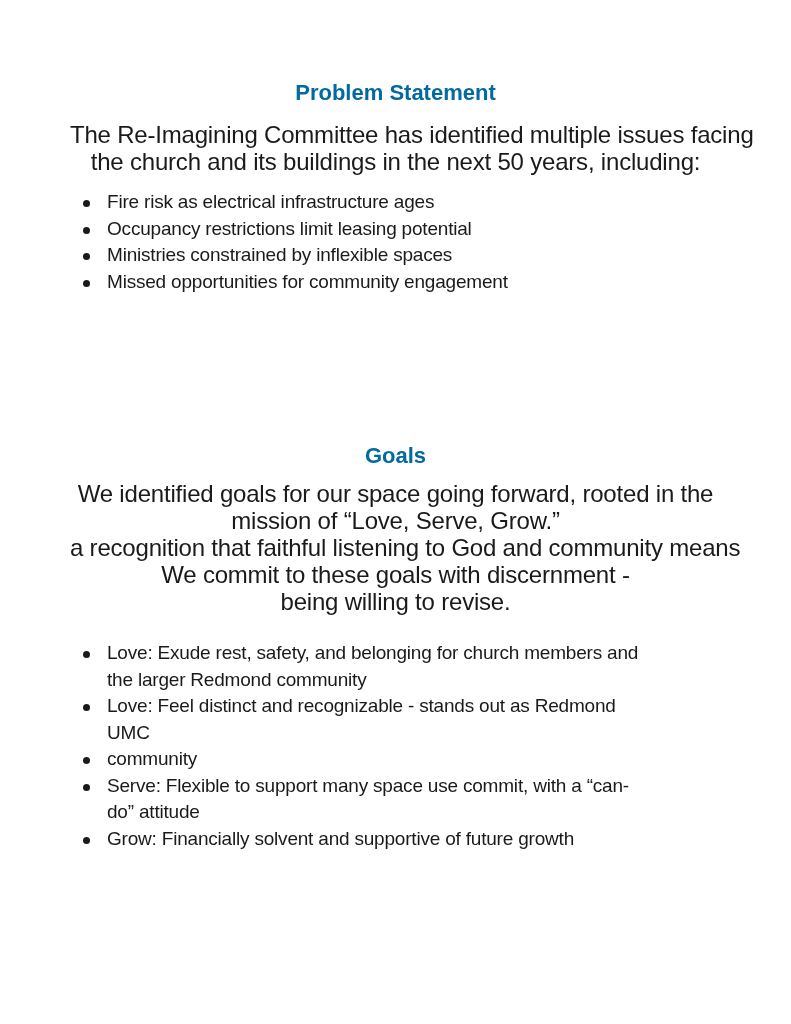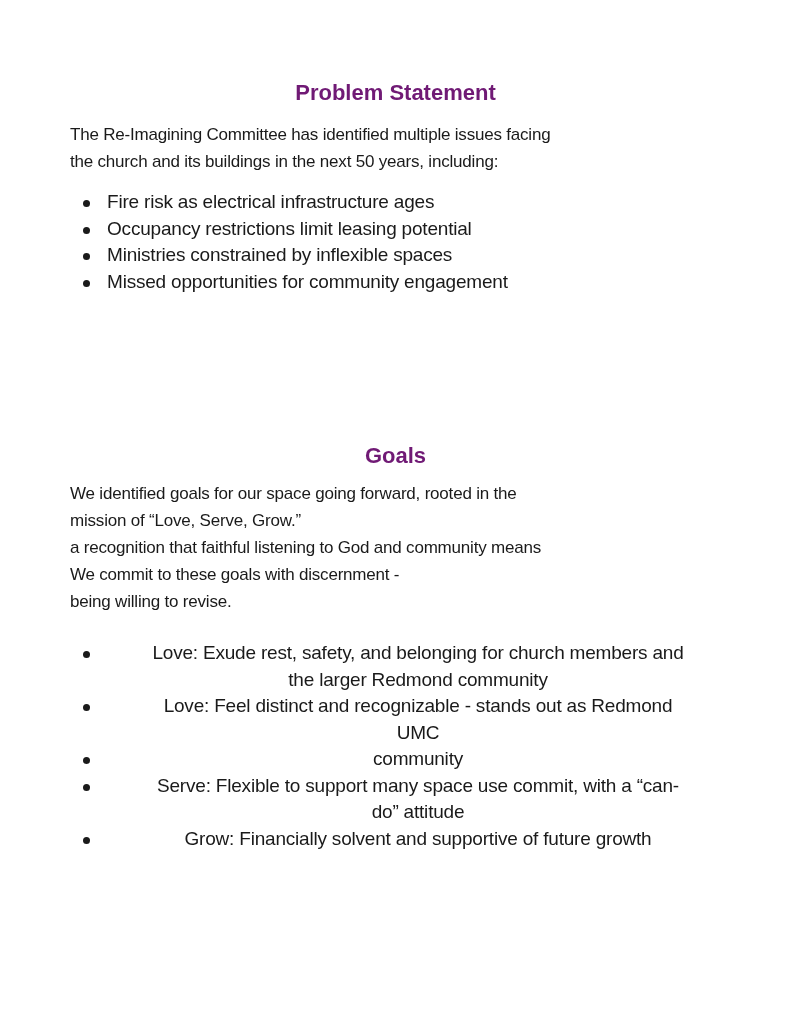--- a/index.html
+++ b/index.html
@@ -1,30 +1,30 @@
 <!DOCTYPE html>
 <html><head>
 <meta charset="utf-8">
 <style>
   html, body { margin: 0; padding: 0; background: #ffffff; }
   body { width: 791px; height: 1024px; position: relative; overflow: hidden;
          font-family: "Liberation Sans", sans-serif; color: #1a1a1a; }
   .heading { position: absolute; left: 0; width: 791px; text-align: center;
-             font-weight: bold; font-size: 22px; color: #701a75; margin: 0; }
-  .para { position: absolute; left: 70px; width: 651px; text-align: left;
-          font-size: 17px; line-height: 27px; margin: 0; letter-spacing: -0.2px; }
+             font-weight: bold; font-size: 22px; color: #0369a1; margin: 0; }
+  .para { position: absolute; left: 70px; width: 651px; text-align: center;
+          font-size: 24px; line-height: 27px; margin: 0; letter-spacing: -0.2px; }
   .para .line { display: block; white-space: nowrap; }
   ul.list { position: absolute; list-style: none; margin: 0; padding: 0; font-size: 19px; }
   ul.list li { position: relative; padding-left: 28px; letter-spacing: -0.2px; }
   ul.list li .bullet { position: absolute; left: 4px; top: 11px; width: 7px; height: 7px;
                         border-radius: 50%; background: #1a1a1a; }
   #problem-list { left: 79px; top: 189px; width: 640px; }
   #problem-list li { line-height: 26.5px; }
   #goals-list { left: 79px; top: 640px; width: 650px; }
-  #goals-list li { line-height: 26.5px; text-align: center; }
+  #goals-list li { line-height: 26.5px; }
   #goals-list li .text { display: block; }
 </style>
 </head>
 <body>
 
 <h2 class="heading" style="top:80px;">Problem Statement</h2>
 
 <p class="para" style="top:121px;">
   <span class="line">The Re-Imagining Committee has identified multiple issues facing</span>
   <span class="line">the church and its buildings in the next 50 years, including:</span>

